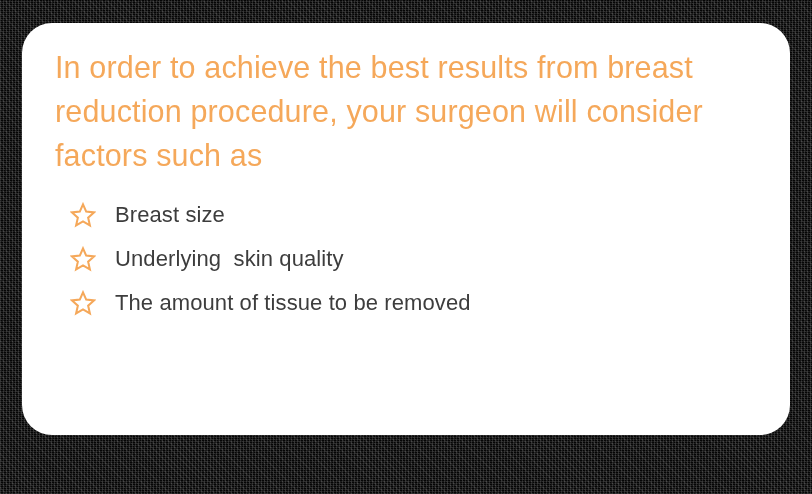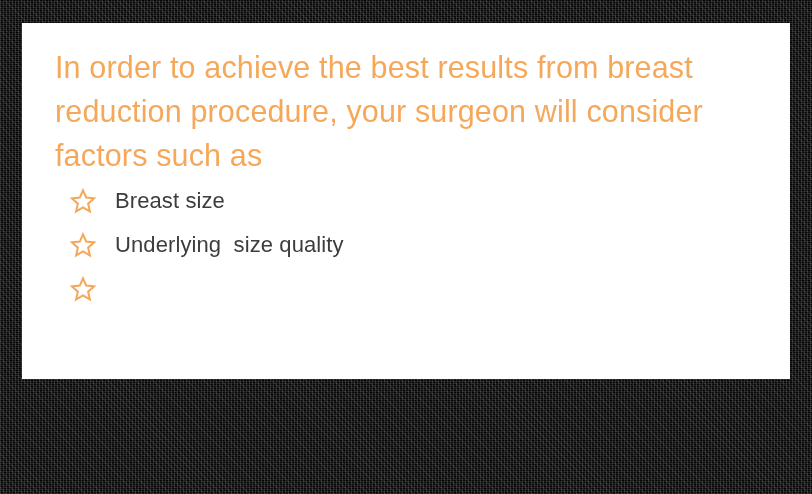--- a/index.html
+++ b/index.html
@@ -32,24 +32,25 @@
         rgba(255,255,255,0.07) 0px, rgba(255,255,255,0.07) 1px,
         rgba(0,0,0,0) 1px, rgba(0,0,0,0) 4px);
   }
 
   
   #content-card {
     position: absolute;
     left: 22px;
     top: 23px;
     width: 768px;
-    height: 356px;
+    height: 412px;
     background: #ffffff;
     box-sizing: border-box;
     overflow: hidden;
+    border-radius: 30px;
   }
 
   
   #heading {
     position: absolute;
     left: 33px;
     top: 22px;
     width: 700px;
     margin: 0;
     font-family: "Liberation Sans", sans-serif;
@@ -58,21 +59,21 @@
     line-height: 44px;
     letter-spacing: 0.15px;
     color: #f5a85a;
     white-space: pre-wrap;
   }
 
   
   #factor-list {
     position: absolute;
     left: 33px;
-    top: 156px;
+    top: 170px;
     width: 700px;
     margin: 0;
     padding: 0;
     list-style: none;
   }
   .factor-item {
     display: flex;
     align-items: center;
     height: 44px;
   }
@@ -121,27 +122,28 @@
         <span class="factor-label">Breast size</span>
       </li>
 
 
       <li class="factor-item">
         <span class="star-slot">
           <svg viewBox="0 0 24 24" aria-hidden="true">
             <polygon points="12,2.2 14.95,8.9 22.2,9.6 16.75,14.45 18.35,21.6 12,17.85 5.65,21.6 7.25,14.45 1.8,9.6 9.05,8.9" fill="none" stroke="#f5a85a" stroke-width="1.9" stroke-linejoin="miter"></polygon>
           </svg>
         </span>
-        <span class="factor-label">Underlying  size quality</span>
+        <span class="factor-label">Underlying  skin quality</span>
       </li>
 
       <li class="factor-item">
         <span class="star-slot">
           <svg viewBox="0 0 24 24" aria-hidden="true">
             <polygon points="12,2.2 14.95,8.9 22.2,9.6 16.75,14.45 18.35,21.6 12,17.85 5.65,21.6 7.25,14.45 1.8,9.6 9.05,8.9" fill="none" stroke="#f5a85a" stroke-width="1.9" stroke-linejoin="miter"></polygon>
           </svg>
         </span>
+        <span class="factor-label">The amount of tissue to be removed</span>
       </li>
 
     </ul>
 
   </div>
 </div>
 
 </body></html>

